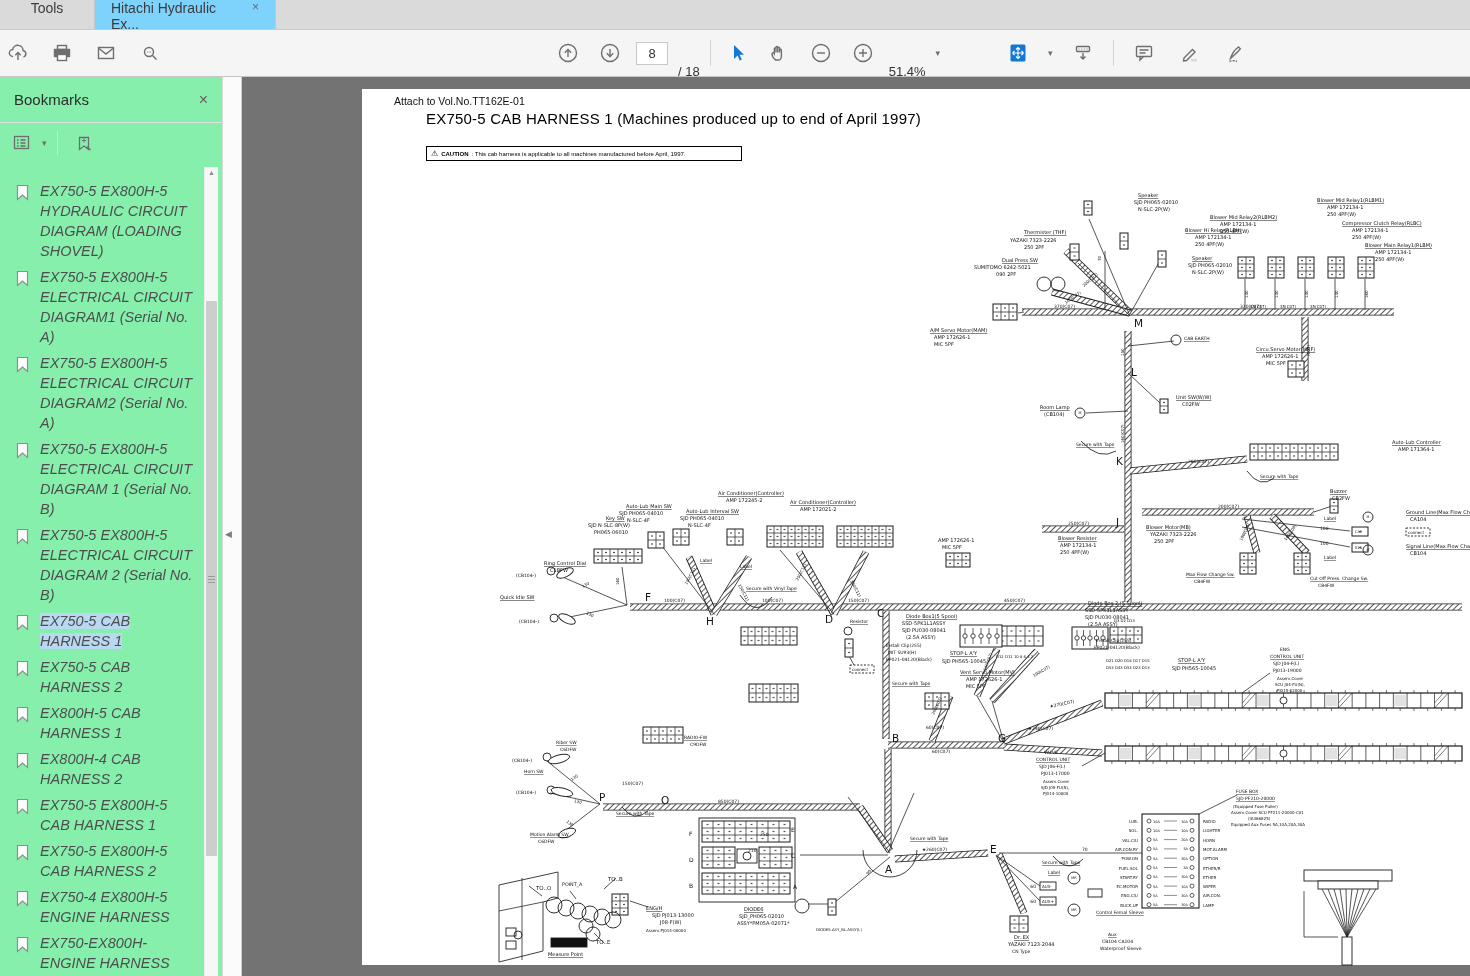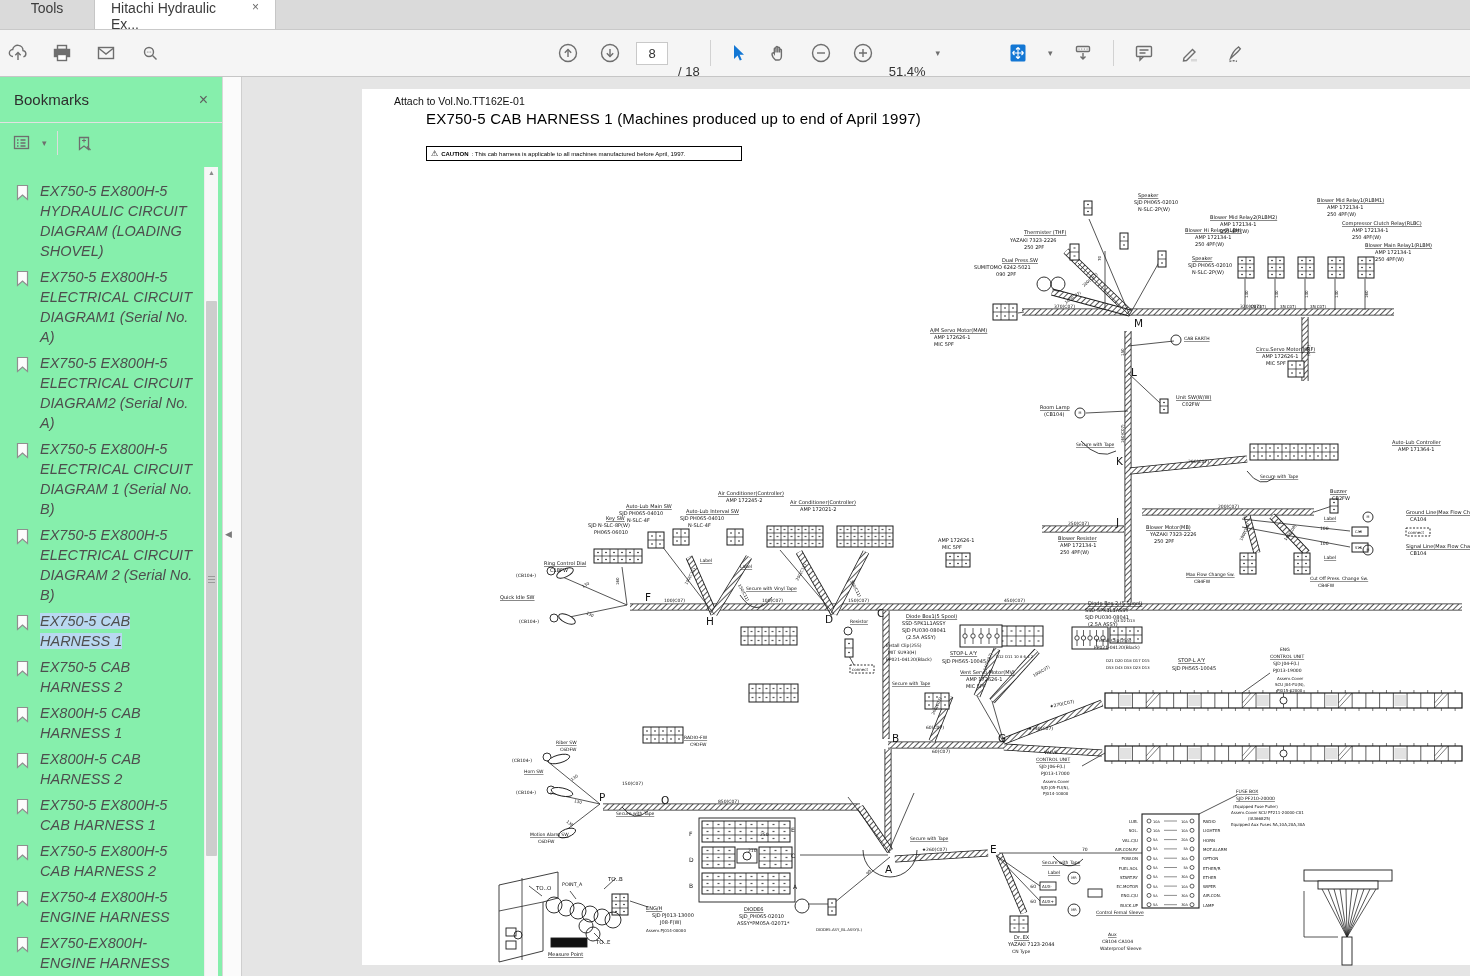--- a/index.html
+++ b/index.html
@@ -1,21 +1,21 @@
 <!DOCTYPE html>
 <html><head>
 <meta charset="utf-8">
 <style>
   html,body{margin:0;padding:0;}
   body{width:1470px;height:976px;overflow:hidden;font-family:"Liberation Sans",sans-serif;background:#fff;position:relative;}
   
   .tabbar{height:29px;background:#dadada;display:flex;align-items:stretch;border-bottom:1px solid #c9c9c9;}
   .tab{display:flex;font-size:14px;color:#3c3c3c;padding:0 16px;}
   .tab-tools{width:62px;justify-content:center;border-right:1px solid #c6c6c6;}
-  .tab-doc{background:#ffffff;border-right:1px solid #c6c6c6;width:148px;justify-content:space-between;}
+  .tab-doc{background:#7dd3fc;border-right:1px solid #c6c6c6;width:148px;justify-content:space-between;}
   .tab-close{color:#6b6b6b;font-size:12px;margin-left:8px;}
   
   .toolbar{height:46px;background:#f5f5f5;border-bottom:1px solid #c6c6c6;position:relative;}
   .tbgroup{position:absolute;top:0;height:46px;display:flex;align-items:center;}
   .tb-left{left:2px;gap:12px;}
   .tb-center{left:552px;gap:10px;}
   .tb-right{left:1002px;gap:14px;}
   .tbtn{width:32px;height:34px;display:flex;align-items:center;justify-content:center;border-radius:2px;}
   .tbtn svg{stroke:#6e6e6e;fill:none;stroke-width:1.4;}
   .pagebox{width:30px;height:21px;border:1px solid #c9c9c9;background:#fff;font-size:13px;color:#333;text-align:center;line-height:21px;}
@@ -33,21 +33,21 @@
   .bm-list{position:absolute;top:85px;left:0;right:20px;bottom:0;padding-top:19px;overflow:hidden;}
   .bm-item{position:relative;margin-bottom:6px;padding:0 6px 0 40px;font-size:14.5px;line-height:20px;color:#4e4e4e;font-style:italic;}
   .bm-icon{position:absolute;left:16px;top:3px;}
   .bm-item.selected .bm-text{background:#b9d8f1;}
   .sb-scroll{position:absolute;top:90px;bottom:0;right:4px;width:13px;background:#f7f7f7;border-left:1px solid #ededed;}
   .sb-scroll-up{position:absolute;top:2px;left:0;width:13px;text-align:center;font-size:7px;color:#8a8a8a;}
   .sb-thumb{position:absolute;top:134px;left:1px;width:11px;height:555px;background:#cdcdcd;border-radius:1px;}
   .sb-grip{position:absolute;top:50%;left:2px;width:7px;height:1px;background:#9a9a9a;box-shadow:0 -3px 0 #9a9a9a,0 3px 0 #9a9a9a;}
   .gutter{width:18px;background:#fbfbfb;border-right:1px solid #cfcfcf;position:relative;flex:none;}
   .collapse{position:absolute;top:452px;left:2px;font-size:9px;color:#7a7a7a;}
-  .canvas{flex:1;background:#e5e5e5;position:relative;overflow:hidden;padding-left:12px;}
+  .canvas{flex:1;background:#737373;position:relative;overflow:hidden;padding-left:12px;}
   .page{position:absolute;left:120px;top:12px;width:1118px;height:876px;background:#fff;}
   .attach{position:absolute;left:32px;top:6px;font-size:10.5px;color:#101010;}
   .doctitle{position:absolute;left:64px;top:21px;font-size:15px;color:#000;letter-spacing:.2px;}
   .caution{position:absolute;left:64px;top:57px;width:316px;height:15px;border:1.5px solid #000;display:flex;align-items:center;gap:3px;padding:0 4px;box-sizing:border-box;}
   .caution-icon{font-size:8px;line-height:8px;}
   .caution-lb{font-size:6px;font-weight:bold;}
   .caution-tx{font-size:6px;}
   .diagram{position:absolute;left:0;top:82px;}
   text{font-family:"DejaVu Sans",sans-serif;fill:#111;}
 </style>
@@ -223,21 +223,21 @@
             <path d="M1.5 1.5h10v14L6.5 11 1.5 15.5z" fill="#fcfcfc" stroke="#8f8f8f" stroke-width="1.2"></path>
           </svg><span class="bm-text">EX750-5 CAB HARNESS 1</span></div>
         <div class="bm-item"><svg class="bm-icon" width="13" height="17" viewBox="0 0 13 17">
             <path d="M1.5 1.5h10v14L6.5 11 1.5 15.5z" fill="#fcfcfc" stroke="#8f8f8f" stroke-width="1.2"></path>
           </svg><span class="bm-text">EX750-5 CAB HARNESS 2</span></div>
         <div class="bm-item"><svg class="bm-icon" width="13" height="17" viewBox="0 0 13 17">
             <path d="M1.5 1.5h10v14L6.5 11 1.5 15.5z" fill="#fcfcfc" stroke="#8f8f8f" stroke-width="1.2"></path>
           </svg><span class="bm-text">EX800H-5 CAB HARNESS 1</span></div>
         <div class="bm-item"><svg class="bm-icon" width="13" height="17" viewBox="0 0 13 17">
             <path d="M1.5 1.5h10v14L6.5 11 1.5 15.5z" fill="#fcfcfc" stroke="#8f8f8f" stroke-width="1.2"></path>
-          </svg><span class="bm-text">EX800H-5 CAB HARNESS 2</span></div>
+          </svg><span class="bm-text">EX800H-4 CAB HARNESS 2</span></div>
         <div class="bm-item"><svg class="bm-icon" width="13" height="17" viewBox="0 0 13 17">
             <path d="M1.5 1.5h10v14L6.5 11 1.5 15.5z" fill="#fcfcfc" stroke="#8f8f8f" stroke-width="1.2"></path>
           </svg><span class="bm-text">EX750-5 EX800H-5 CAB HARNESS 1</span></div>
         <div class="bm-item"><svg class="bm-icon" width="13" height="17" viewBox="0 0 13 17">
             <path d="M1.5 1.5h10v14L6.5 11 1.5 15.5z" fill="#fcfcfc" stroke="#8f8f8f" stroke-width="1.2"></path>
           </svg><span class="bm-text">EX750-5 EX800H-5 CAB HARNESS 2</span></div>
         <div class="bm-item"><svg class="bm-icon" width="13" height="17" viewBox="0 0 13 17">
             <path d="M1.5 1.5h10v14L6.5 11 1.5 15.5z" fill="#fcfcfc" stroke="#8f8f8f" stroke-width="1.2"></path>
           </svg><span class="bm-text">EX750-4 EX800H-5 ENGINE HARNESS</span></div>
         <div class="bm-item"><svg class="bm-icon" width="13" height="17" viewBox="0 0 13 17">

